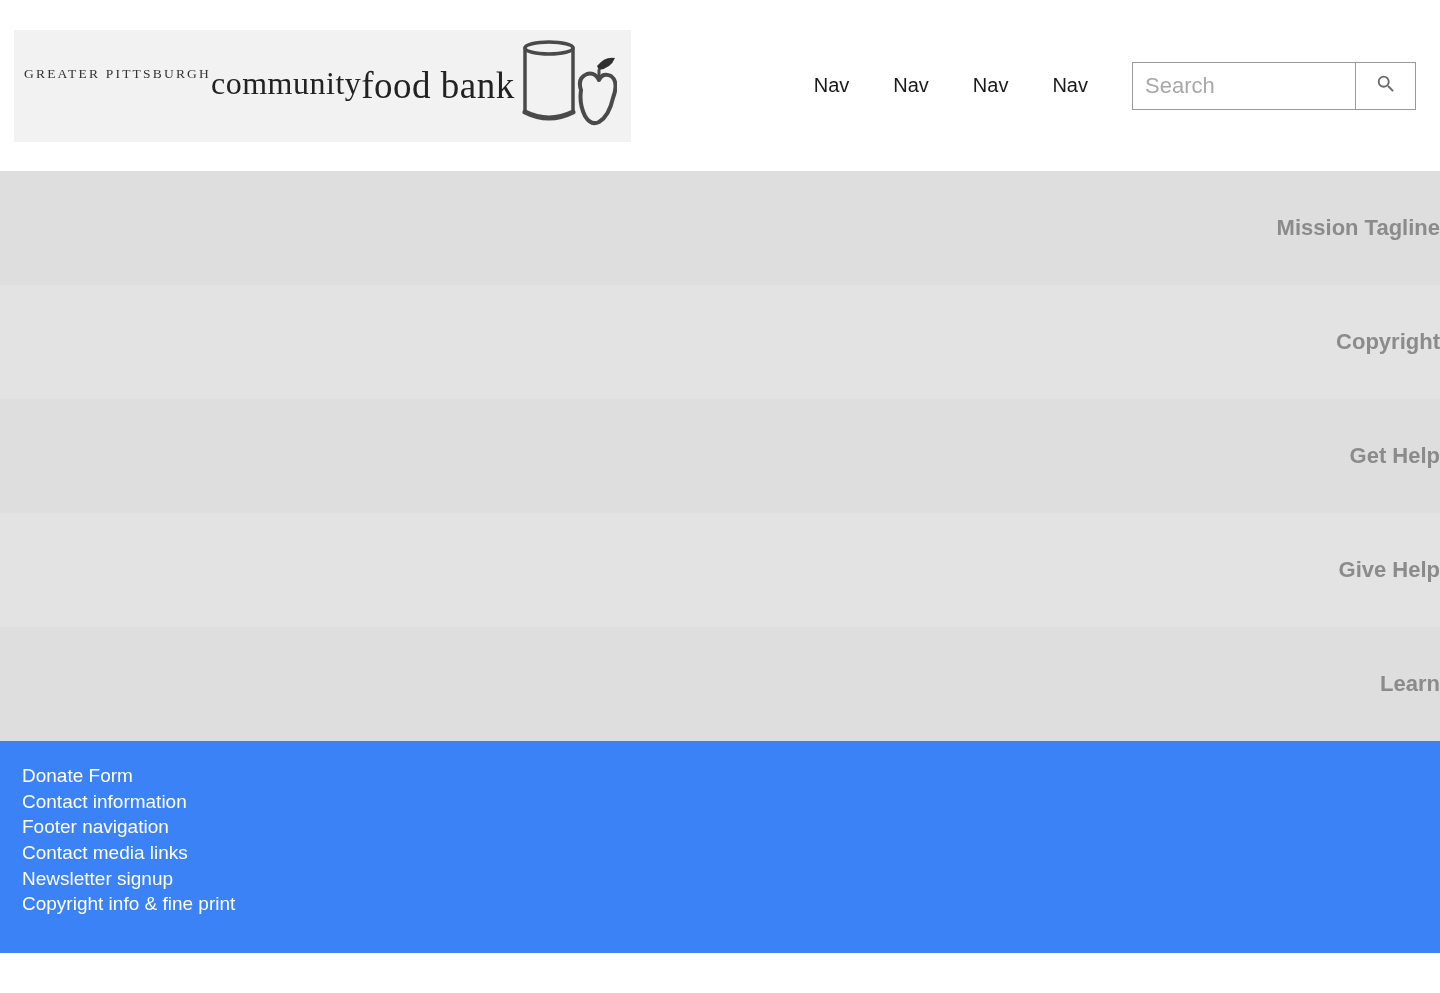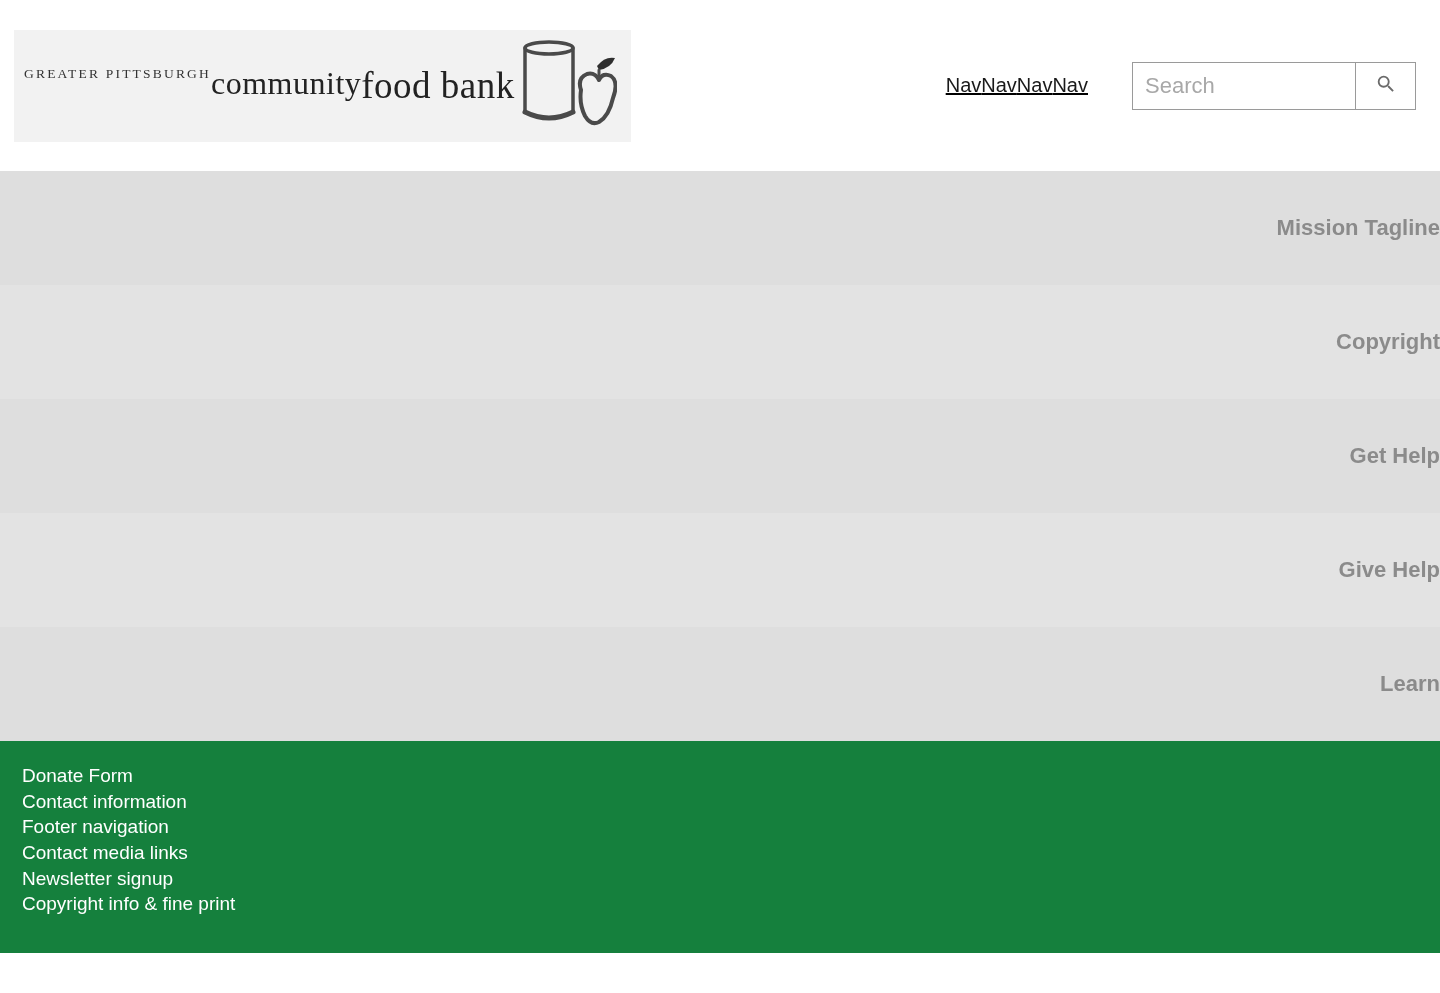--- a/index.html
+++ b/index.html
@@ -58,21 +58,21 @@
     margin-left: 6px;
   }
 
   .header-right {
     display: flex;
     align-items: center;
     gap: 44px;
   }
   .nav {
     display: flex;
-    text-decoration: underline;
+    gap: 44px;
   }
   .nav-item {
     font-size: 20px;
     color: #1a1a1a;
     cursor: pointer;
   }
   .search-wrap {
     display: flex;
     align-items: stretch;
     border: 1px solid #9a9a9a;
@@ -117,21 +117,21 @@
   }
   .section:nth-of-type(odd) {
     background: #dedede;
   }
   .section:nth-of-type(even) {
     background: #e3e3e3;
   }
 
   
   .footer {
-    background: #15803d;
+    background: #3b82f6;
     color: #ffffff;
     padding: 22px 22px 36px 22px;
     font-size: 19px;
     line-height: 1.35;
   }
   .footer-item {
     display: block;
   }
 </style>
 </head>

